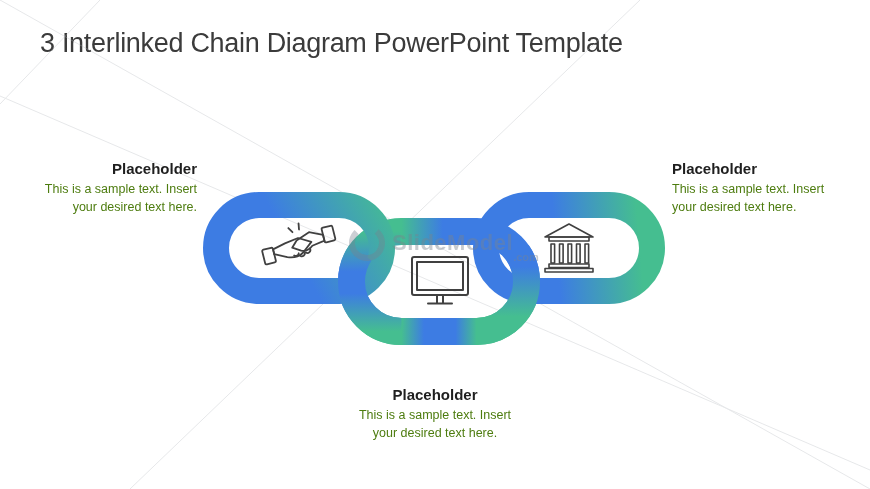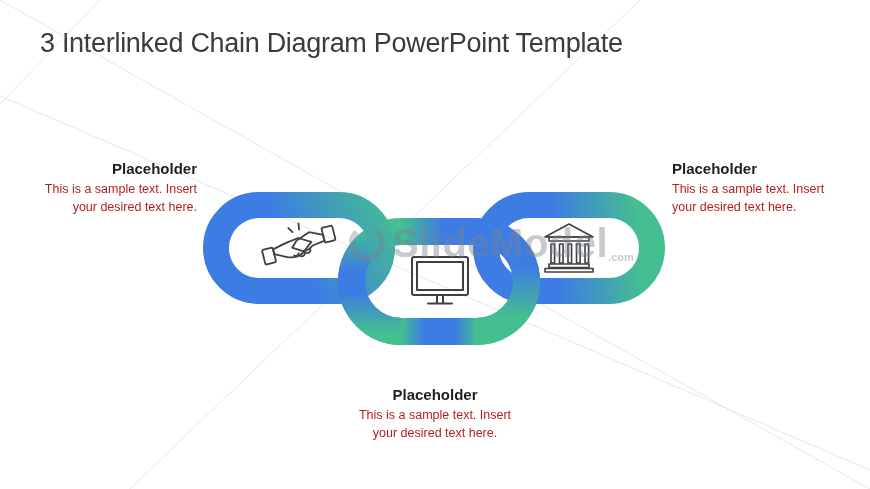--- a/index.html
+++ b/index.html
@@ -8,31 +8,31 @@
     font-family:"Liberation Sans", sans-serif;
   }
   .slide{position:absolute;inset:0;}
   .slide-title{
     position:absolute;left:40px;top:28px;margin:0;
     font-size:27px;font-weight:400;color:#3b3b3b;letter-spacing:-0.3px;white-space:nowrap;
   }
   .chain-svg{position:absolute;left:0;top:0;}
   .ph{position:absolute;}
   .ph-heading{font-size:15px;font-weight:bold;color:#1f1f1f;margin-bottom:4px;margin-top:24px;}
-  .ph-body{font-size:12.5px;color:#b91c1c;line-height:1.4;}
+  .ph-body{font-size:12.5px;color:#4d7c0f;line-height:1.4;}
   .ph-left{right:673px;top:136px;width:175px;text-align:right;}
   .ph-right{left:672px;top:136px;width:185px;text-align:left;}
   .ph-bottom{left:324px;top:362px;width:222px;text-align:center;}
   .watermark{
     position:absolute;left:346px;top:221px;height:44px;
     display:flex;align-items:center;color:rgba(122,130,141,0.42);
     pointer-events:none;
   }
   .wm-logo{margin-right:4px;}
-  .wm-text{font-size:40px;font-weight:bold;letter-spacing:0.5px;}
+  .wm-text{font-size:22px;font-weight:bold;letter-spacing:0.5px;}
   .wm-com{font-size:11px;font-weight:bold;margin-top:28px;}
 </style>
 </head>
 <body>
 
 <div class="slide">
 
   <h1 class="slide-title">3 Interlinked Chain Diagram PowerPoint Template</h1>
 
   <svg class="chain-svg" width="870" height="489" viewBox="0 0 870 489">

